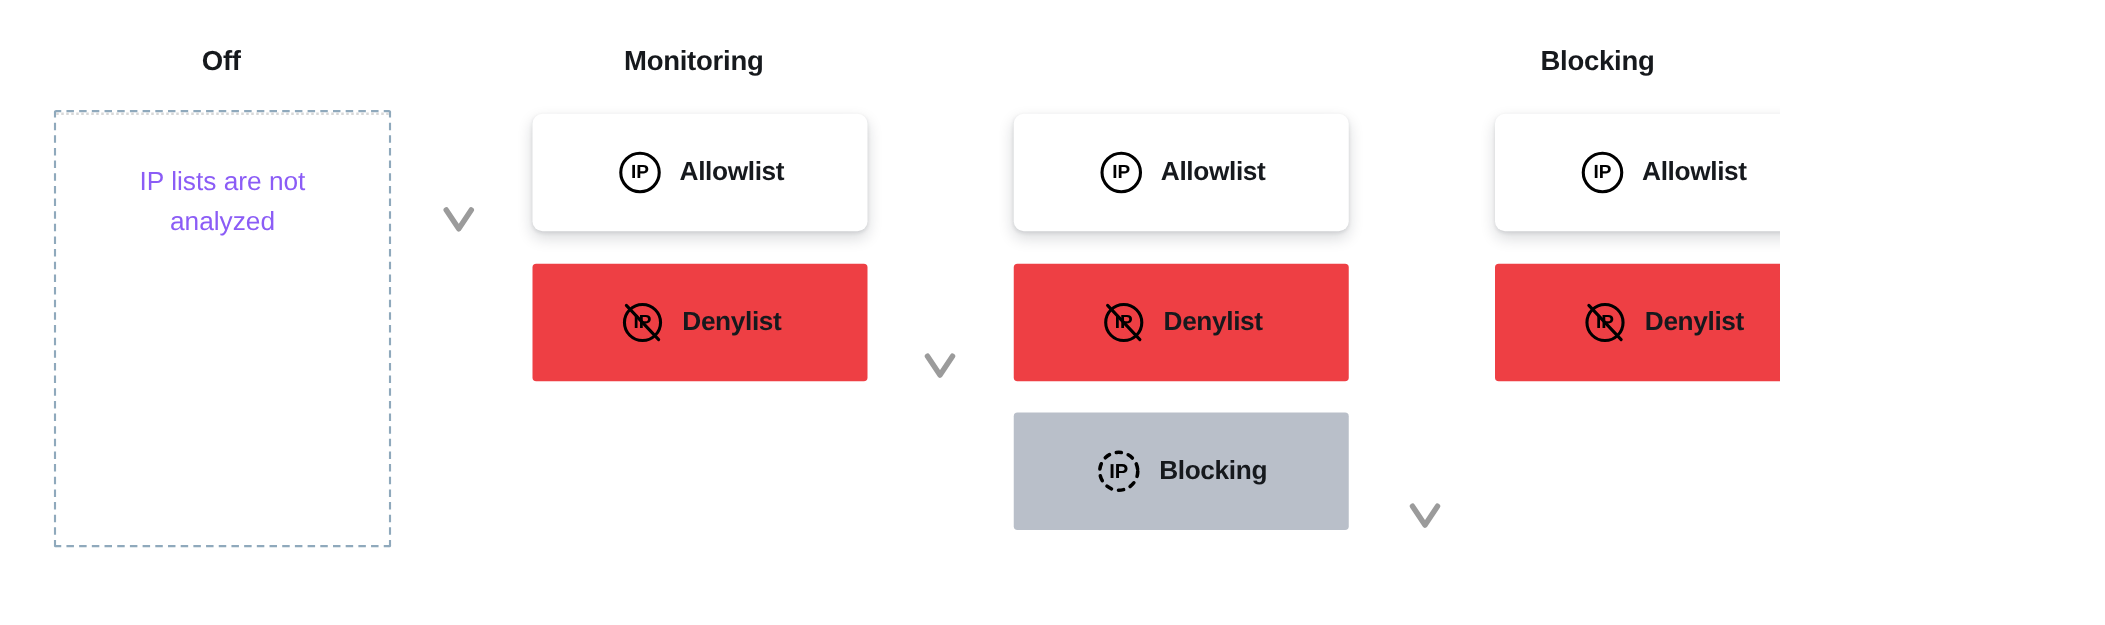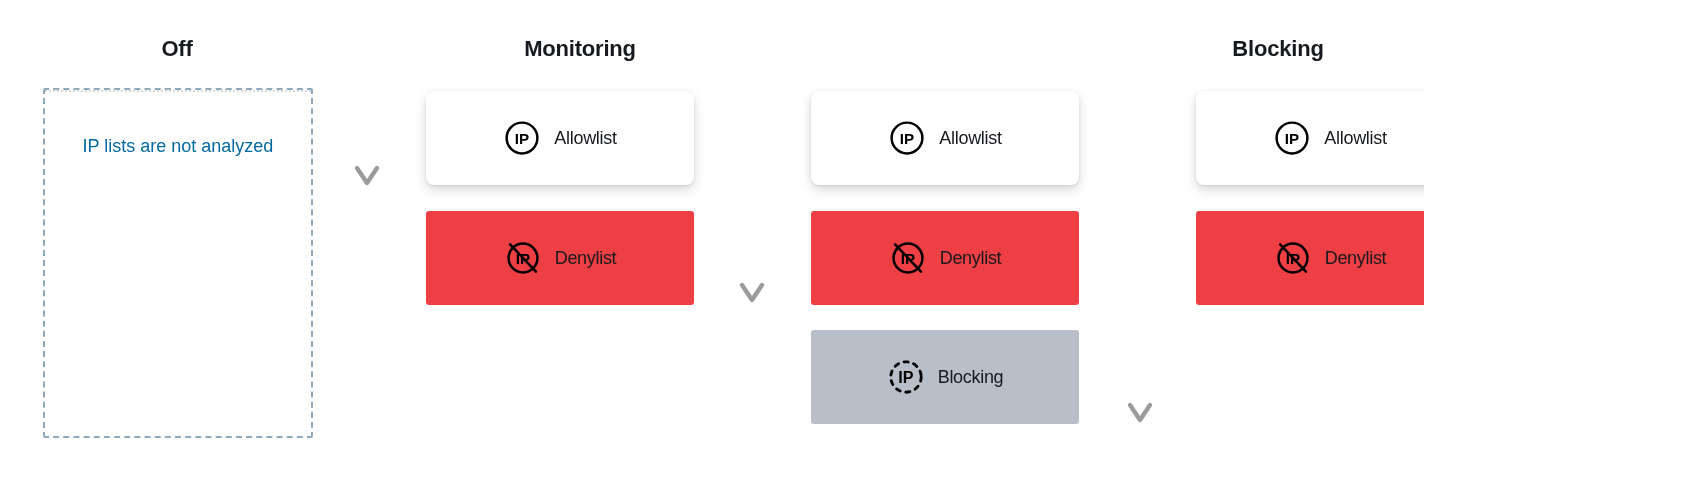--- a/index.html
+++ b/index.html
@@ -53,23 +53,23 @@
     bottom: 0;
     border-top: 2px dotted #d8d8d8;
     box-sizing: border-box;
   }
   .off-text {
     position: absolute;
     left: 0;
     right: 0;
     top: 40px;
     text-align: center;
-    font-size: 18px;
+    font-size: 21px;
     line-height: 32px;
-    color: #0369a1;
+    color: #8b5cf6;
     padding: 0 26px;
     box-sizing: border-box;
   }
 
   
   .card {
     position: absolute;
     width: 268px;
     height: 94px;
     display: flex;
@@ -89,22 +89,22 @@
   .card.gray {
     background: #b9bfc9;
     border-radius: 3px;
   }
   .card-inner {
     display: flex;
     align-items: center;
     gap: 13px;
   }
   .card-label {
-    font-size: 18px;
-    font-weight: normal;
+    font-size: 21px;
+    font-weight: bold;
     color: #16191d;
     letter-spacing: -0.3px;
     white-space: nowrap;
   }
   .ip-icon {
     width: 38px;
     height: 38px;
     flex: 0 0 38px;
     display: block;
   }
@@ -114,21 +114,21 @@
     position: absolute;
     overflow: visible;
   }
 </style>
 </head>
 <body>
 
 <div id="stage">
 
   <div class="col-header" style="left:177px">Off</div>
-  <div class="col-header" style="left:580px">Monitoring</div>
+  <div class="col-header" style="left:555px">Monitoring</div>
   <div class="col-header" style="left:1278px">Blocking</div>
 
   <div class="off-box">
     <div class="off-box-inner"></div>
     <div class="off-text">IP lists are not analyzed</div>
   </div>
 
   <div class="card allow" style="left:426px; top:91px">
     <div class="card-inner">
       <svg class="ip-icon" viewBox="0 0 40 40" aria-hidden="true">

